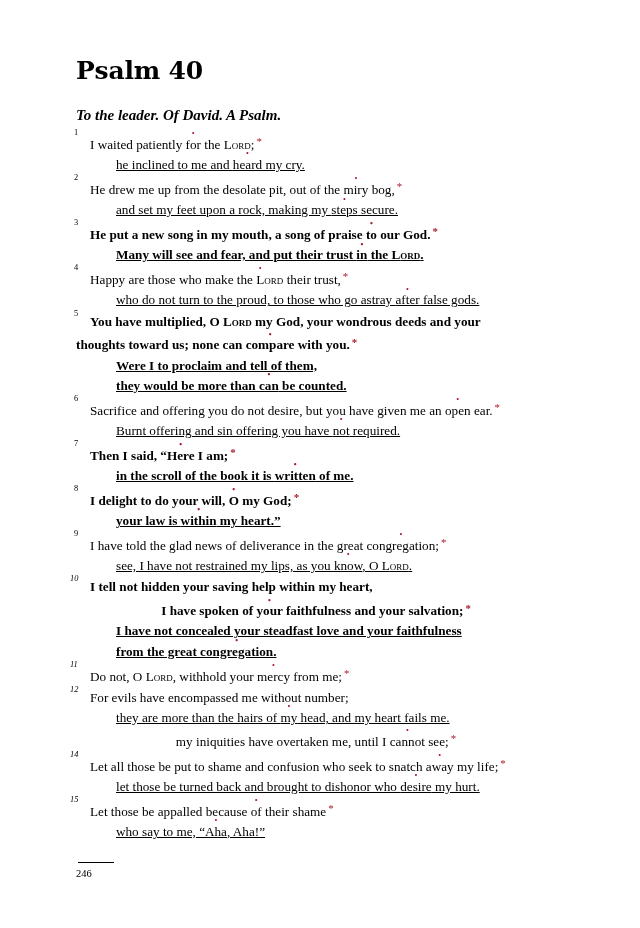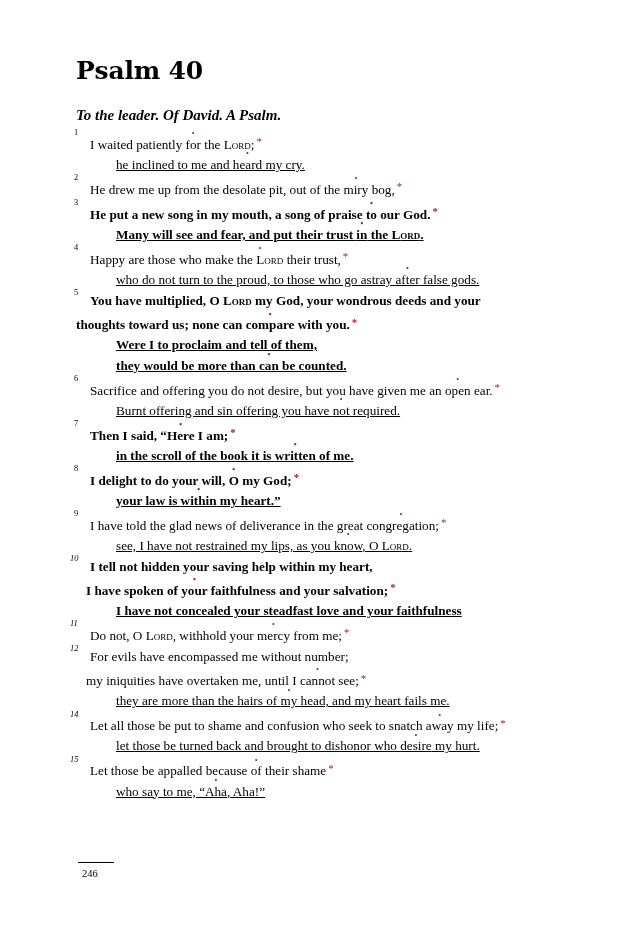--- a/index.html
+++ b/index.html
@@ -58,21 +58,21 @@
     font-size: 13.2px;
     line-height: 20.2px;
     text-indent: 0;
     white-space: nowrap;
   }
   .verse.bold .vline { font-weight: bold; }
 
   
   .ind0  { padding-left: 14px; }   
   .ind0b { padding-left: 14px; }
-  .indh  { padding-left: 10px; }   
+  .indh  { padding-left: 10px; text-align: center; }   
   .ind1  { padding-left: 40px; text-decoration: underline; }   
   .indw  { padding-left: 0px; }    
 
   .vnum {
     position: absolute;
     left: -2px;
     top: -2px;
     font-size: 8.4px;
     font-weight: normal;
     font-family: "Liberation Serif", serif;
@@ -122,41 +122,41 @@
   }
   .foot-rule {
     width: 36px;
     height: 1px;
     background: #000;
     margin: 0 0 5px 2px;
   }
   .page-number {
     font-size: 10.5px;
     line-height: 1.2;
-    margin-left: 6px;
   }
 </style>
 </head>
 <body>
 
 <div class="page">
 
   <div class="content">
 
     <h1 class="psalm-title">Psalm 40</h1>
 
     <div class="superscription">To the leader. Of David. A Psalm.</div>
 
     <div id="verses">
         <div class="verse">
           <div class="vline ind0"><span class="vnum">1</span><span>I waited patiently <span class="dot">for</span> the L<span class="sc">ord</span>;</span><span class="ast">*</span></div>
           <div class="vline ind1"><span>he inclined to me and <span class="dot">heard</span> my cry.</span></div>
         </div>
         <div class="verse">
           <div class="vline ind0"><span class="vnum">2</span><span>He drew me up from the desolate pit, out of the <span class="dot">miry</span> bog,</span><span class="ast">*</span></div>
+          <div class="vline ind1"><span>and set my feet upon a rock, making my <span class="dot">steps</span> secure.</span></div>
         </div>
         <div class="verse bold">
           <div class="vline ind0"><span class="vnum">3</span><span>He put a new song in my mouth, a song of praise <span class="dot">to</span> our God.</span><span class="ast">*</span></div>
           <div class="vline ind1"><span>Many will see and fear, and put their trust <span class="dot">in</span> the L<span class="sc">ord</span>.</span></div>
         </div>
         <div class="verse">
           <div class="vline ind0"><span class="vnum">4</span><span>Happy are those who make the <span class="dot">L</span><span class="sc">ord</span> their trust,</span><span class="ast">*</span></div>
           <div class="vline ind1"><span>who do not turn to the proud, to those who go astray <span class="dot">after</span> false gods.</span></div>
         </div>
         <div class="verse bold">
@@ -178,28 +178,29 @@
           <div class="vline ind1"><span>your law is <span class="dot">within</span> my heart.”</span></div>
         </div>
         <div class="verse">
           <div class="vline ind0"><span class="vnum">9</span><span>I have told the glad news of deliverance in the great <span class="dot">congregation</span>;</span><span class="ast">*</span></div>
           <div class="vline ind1"><span>see, I have not restrained my lips, as you <span class="dot">know</span>, O L<span class="sc">ord</span>.</span></div>
         </div>
         <div class="verse bold">
           <div class="vline ind0b"><span class="vnum wide">10</span><span>I tell not hidden your saving help within my heart,</span></div>
           <div class="vline indh"><span>I have spoken of <span class="dot">your</span> faithfulness and your salvation;</span><span class="ast">*</span></div>
           <div class="vline ind1"><span>I have not concealed your steadfast love and your faithfulness</span></div>
+          <div class="vline ind1"><span>from the great <span class="dot">congregation</span>.</span></div>
         </div>
         <div class="verse">
           <div class="vline ind0"><span class="vnum wide">11</span><span>Do not, O L<span class="sc">ord</span>, withhold your <span class="dot">mercy</span> from me;</span><span class="ast">*</span></div>
         </div>
         <div class="verse">
           <div class="vline ind0"><span class="vnum wide">12</span><span>For evils have encompassed me without number;</span></div>
+          <div class="vline ind1"><span>they are more than the hairs of <span class="dot">my</span> head, and my heart fails me.</span></div>
           <div class="vline indh"><span>my iniquities have overtaken me, until I <span class="dot">cannot</span> see;</span><span class="ast">*</span></div>
-          <div class="vline ind1"><span>they are more than the hairs of <span class="dot">my</span> head, and my heart fails me.</span></div>
         </div>
         <div class="verse">
           <div class="vline ind0"><span class="vnum wide">14</span><span>Let all those be put to shame and confusion who seek to snatch <span class="dot">away</span> my life;</span><span class="ast">*</span></div>
           <div class="vline ind1"><span>let those be turned back and brought to dishonor who <span class="dot">desire</span> my hurt.</span></div>
         </div>
         <div class="verse">
           <div class="vline ind0"><span class="vnum wide">15</span><span>Let those be appalled because <span class="dot">of</span> their shame</span><span class="ast">*</span></div>
           <div class="vline ind1"><span>who say to me, “<span class="dot">Aha</span>, Aha!”</span></div>
         </div>
       </div>

